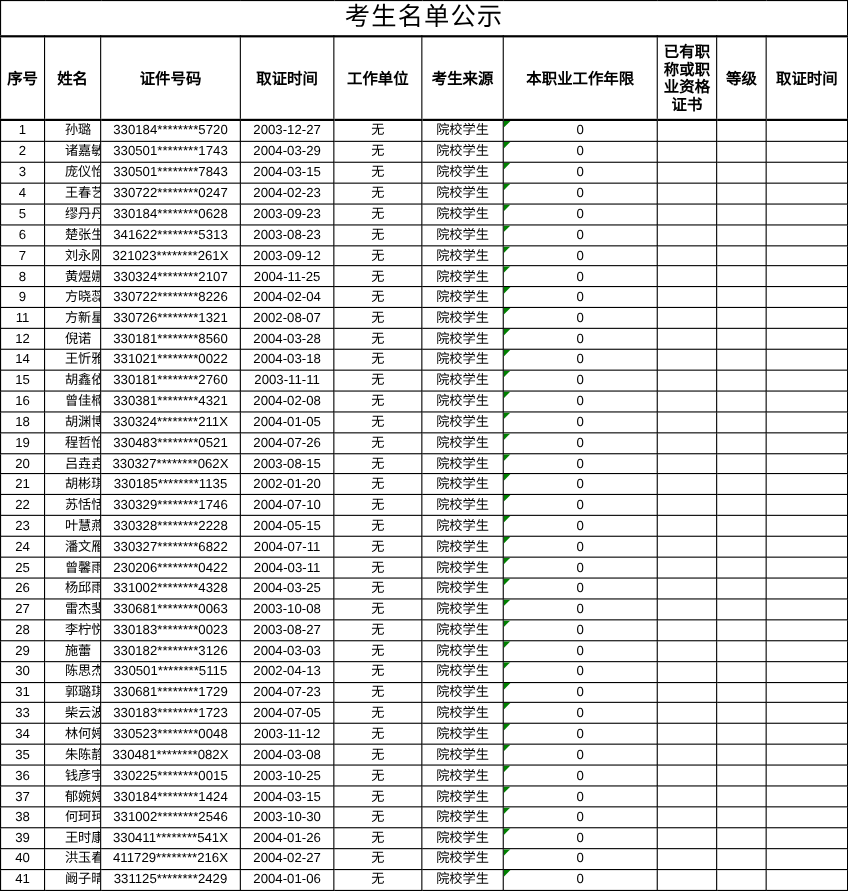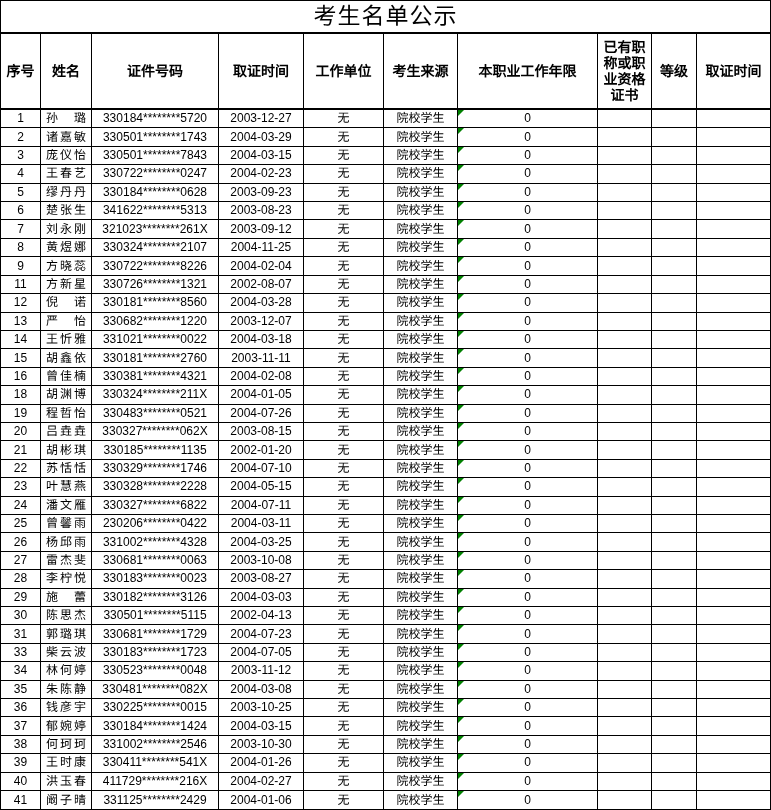--- a/index.html
+++ b/index.html
@@ -33,21 +33,21 @@
   }
   tr.header-row th{
     height:74px;border-bottom:2px solid #000;
     font-size:14px;font-weight:700;
     white-space:normal;line-height:1.15;
     padding:0 1px;
   }
   tbody td{height:16px;}
   tbody td.c1{
     text-align:justify;text-align-last:justify;
-    padding:0 5px;
+    padding:0 18px;
   }
   .tri{
     position:absolute;top:0;left:0;width:0;height:0;
     border-top:6px solid #008000;
     border-right:6px solid transparent;
     pointer-events:none;
   }
   .cellval{display:inline-block;}
 </style>
 </head>
@@ -210,32 +210,20 @@
         <td class="c2">330181********8560</td>
         <td class="c3">2004-03-28</td>
         <td class="c4">无</td>
         <td class="c5">院校学生</td>
         <td class="c6"><span class="tri" style="border-top-color: rgb(0, 128, 0);"></span><span class="cellval">0</span></td>
         <td class="c7"></td>
         <td class="c8"></td>
         <td class="c9"></td>
       </tr>
       <tr>
-        <td class="c0">13</td>
-        <td class="c1">严怡</td>
-        <td class="c2">330682********1220</td>
-        <td class="c3">2003-12-07</td>
-        <td class="c4">无</td>
-        <td class="c5">院校学生</td>
-        <td class="c6"><span class="tri" style="border-top-color: rgb(0, 128, 0);"></span><span class="cellval">0</span></td>
-        <td class="c7"></td>
-        <td class="c8"></td>
-        <td class="c9"></td>
-      </tr>
-      <tr>
         <td class="c0">14</td>
         <td class="c1">王忻雅</td>
         <td class="c2">331021********0022</td>
         <td class="c3">2004-03-18</td>
         <td class="c4">无</td>
         <td class="c5">院校学生</td>
         <td class="c6"><span class="tri" style="border-top-color: rgb(0, 128, 0);"></span><span class="cellval">0</span></td>
         <td class="c7"></td>
         <td class="c8"></td>
         <td class="c9"></td>

